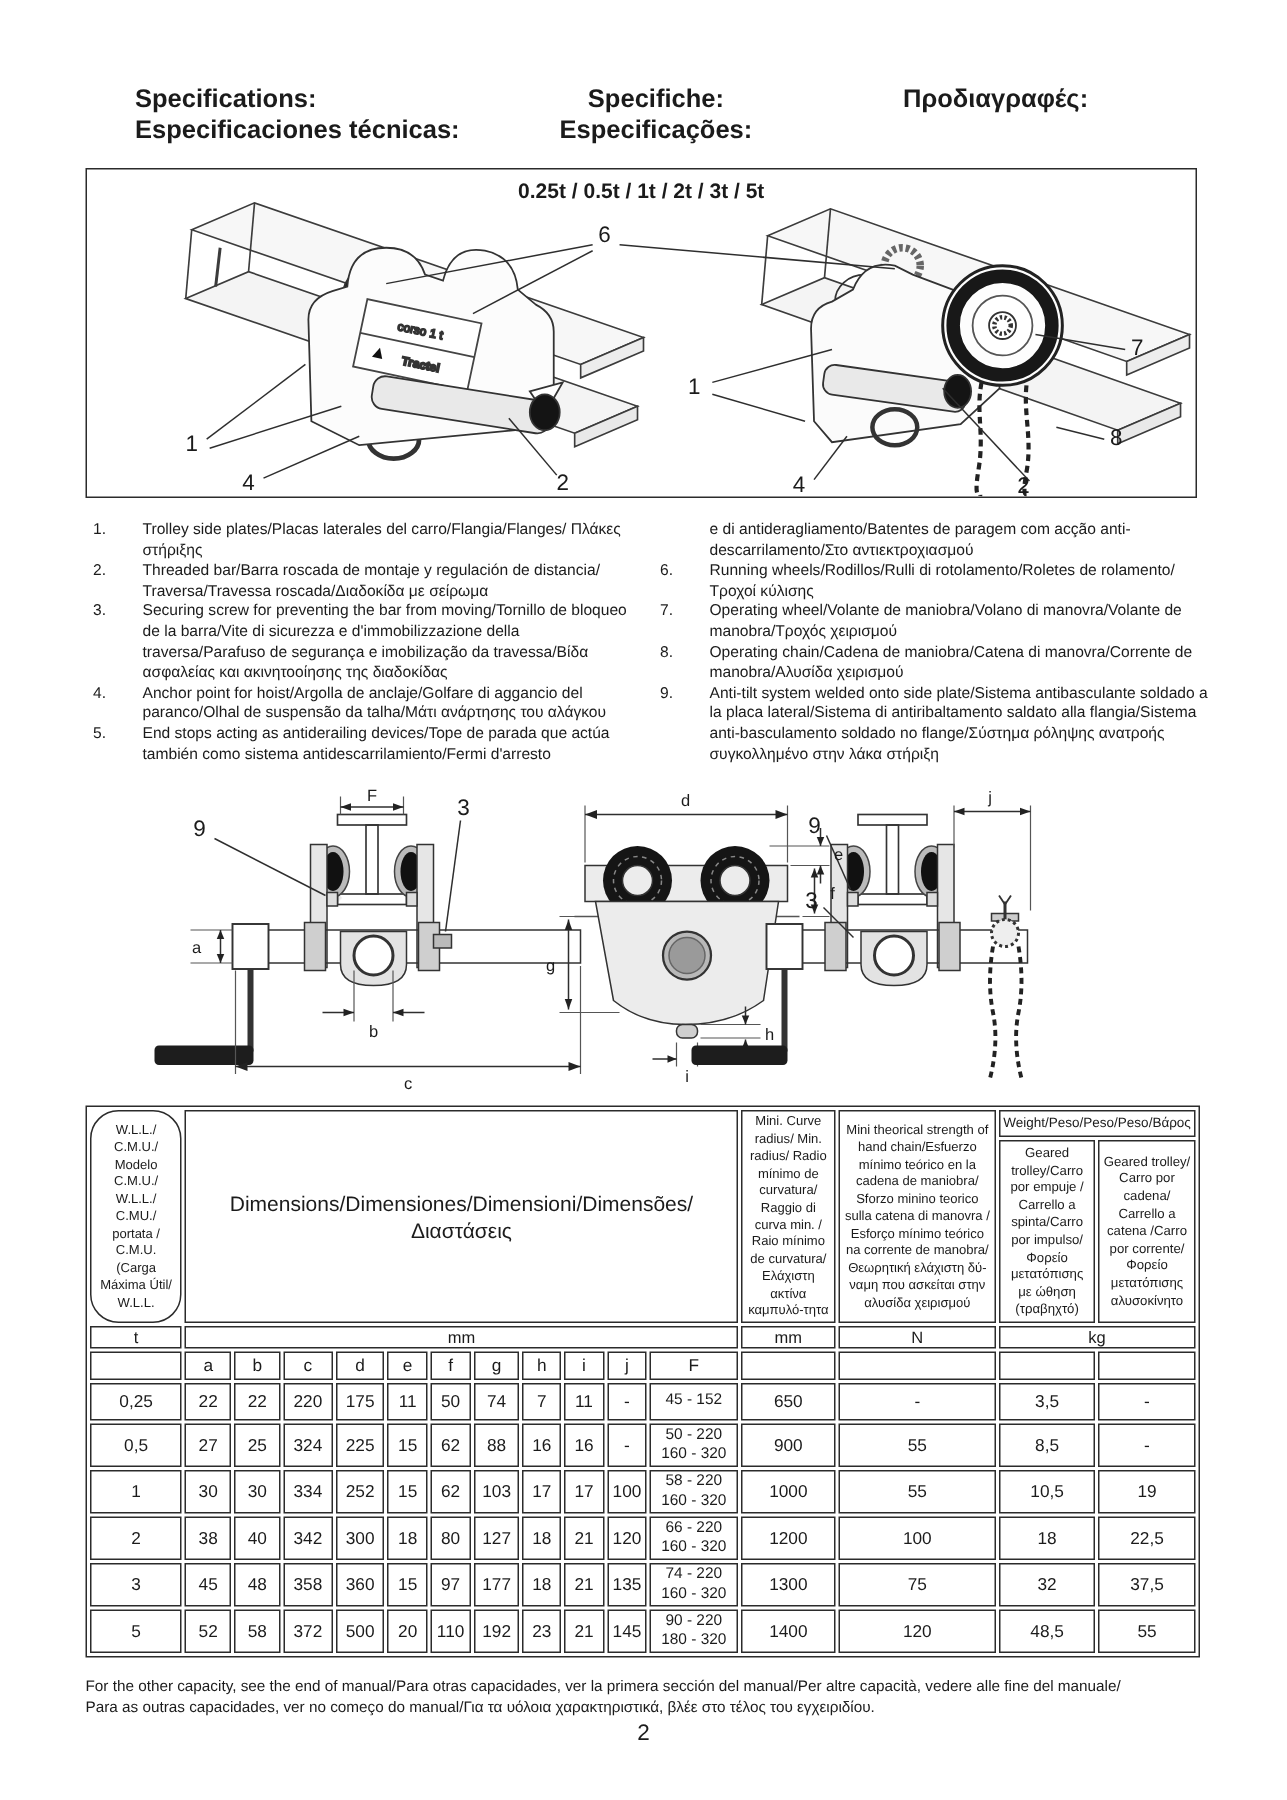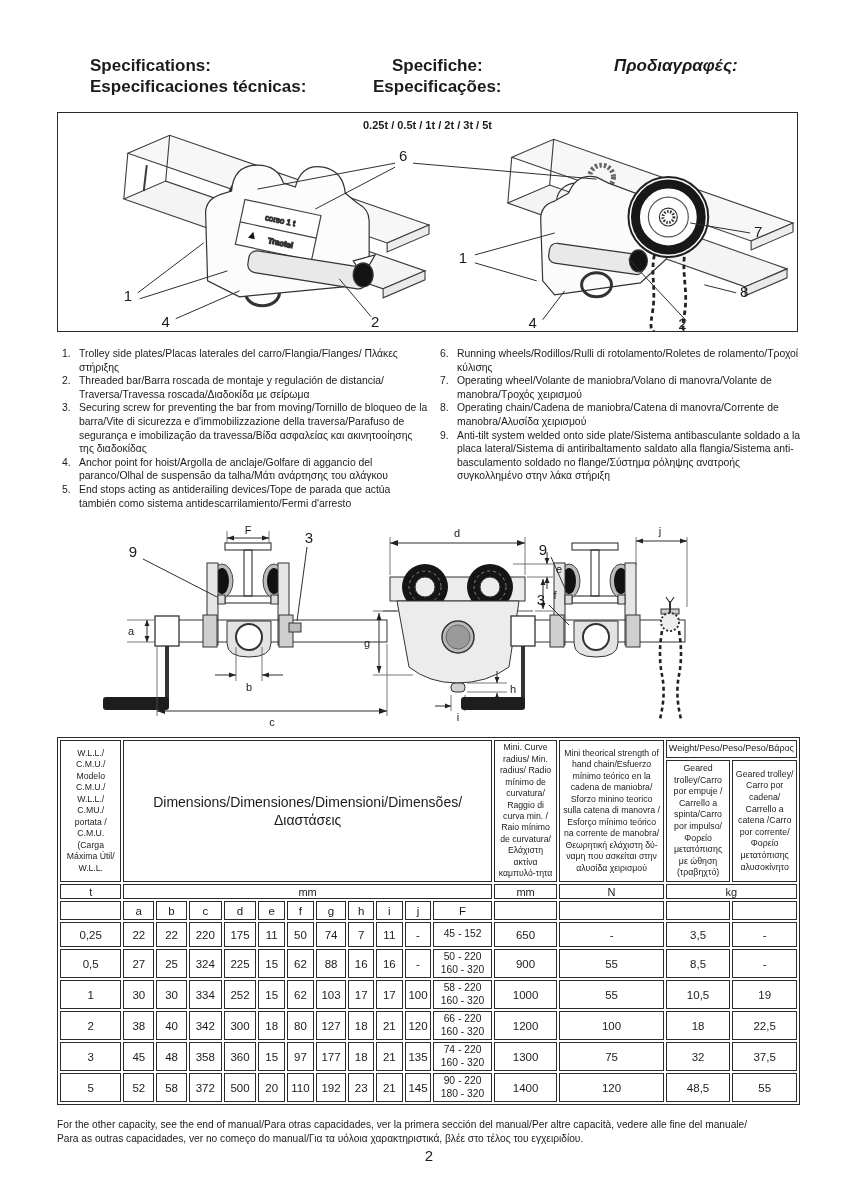--- a/index.html
+++ b/index.html
@@ -2,51 +2,51 @@
 <html><head>
 <meta charset="utf-8">
 <style>
   html,body{margin:0;padding:0;background:#fff;}
   .page{position:relative;width:858px;height:1200px;background:#fff;overflow:hidden;
         font-family:"Liberation Sans","DejaVu Sans",sans-serif;color:#1b1b1b;}
   
   .hdr{position:absolute;top:55px;left:62px;width:740px;height:50px;}
   .hdr-col{position:absolute;top:0;}
   .hdr-col div{font-size:17px;font-weight:bold;line-height:21px;white-space:nowrap;margin-left:28px;}
-  .hdr-c1{left:0;} .hdr-c2{left:283px;text-align:center;} .hdr-c3{left:524px;font-style:italic;}
+  .hdr-c1{left:0;} .hdr-c2{left:283px;text-align:center;} .hdr-c3{left:512px;}
   
   .diagram-box{position:absolute;top:112px;left:57px;width:741px;height:220px;
                border:1.3px solid #2b2b2b;box-sizing:border-box;}
   .diagram-title{position:absolute;top:6px;left:0;width:100%;text-align:center;
-                 font-weight:bold;font-size:11px;z-index:2;}
+                 font-weight:bold;font-size:14px;z-index:2;}
   .diagram-svg{position:absolute;left:0;top:0;width:100%;height:100%;}
   svg text.callout{font-size:15px;fill:#1b1b1b;}
   svg text.plate1{font-size:8px;fill:#222;}
   svg text.plate2{font-size:8px;font-weight:bold;fill:#111;}
   svg text.dimletter{font-size:11px;fill:#1b1b1b;}
   svg .ln{stroke:#2e2e2e;stroke-width:1;}
   svg .ext{stroke:#555;stroke-width:0.8;}
   svg .dim{stroke:#2e2e2e;stroke-width:1;}
   svg .ah{fill:#222;stroke:none;}
   
   .parts{position:absolute;top:347px;left:62px;width:746px;display:flex;gap:10px;
          font-size:10.4px;line-height:13.6px;}
   .parts-col{width:368px;flex:none;}
   .part-item{display:flex;}
   .part-num{width:17px;flex:none;}
-  .part-text{flex:1;}
+  .part-text{flex:1;margin-left:16px;}
   
   .dims-box{position:absolute;top:525px;left:57px;width:743px;height:212px;}
   
   .spec-table{position:absolute;top:737px;left:57px;width:743px;table-layout:fixed;
               border-collapse:separate;border-spacing:2px;border:1.3px solid #2b2b2b;}
   .spec-table th,.spec-table td{border:1.2px solid #2b2b2b;padding:0 2px;text-align:center;
               vertical-align:middle;font-weight:normal;overflow:hidden;}
   .h{font-size:8.7px;line-height:1.32;}
-  .h-wll{white-space:pre-line;}
+  .h-wll{white-space:pre-line;border-radius:19px;}
   .h-dims{font-size:14px;}
   .h-weight{height:16px;font-size:9px;}
   .r-wsub th{height:120px;font-size:8.8px;line-height:1.32;}
   .r-units td{height:13px;font-size:11px;}
   .r-letters td{height:17px;font-size:11.5px;}
   .r-data td{height:27px;font-size:11.5px;}
   .r-data-first td{height:23px;}
   .fcell div{font-size:10.3px;line-height:12.5px;}
   
   .footer{position:absolute;top:1118px;left:57px;width:748px;font-size:10.2px;line-height:13.8px;}
@@ -184,20 +184,24 @@
       <div class="part-item">
         <span class="part-num">4.</span>
         <span class="part-text">Anchor point for hoist/Argolla de anclaje/Golfare di aggancio del paranco/Olhal de suspensão da talha/Μάτι ανάρτησης του αλάγκου</span>
       </div>
       <div class="part-item">
         <span class="part-num">5.</span>
         <span class="part-text">End stops acting as antiderailing devices/Tope de parada que actúa también como sistema antidescarrilamiento/Fermi d'arresto</span>
       </div>
     </div>
     <div class="parts-col">
+      <div class="part-item">
+        <span class="part-num"></span>
+        <span class="part-text">e di antideragliamento/Batentes de paragem com acção anti-descarrilamento/Στο αντιεκτροχιασμού</span>
+      </div>
       <div class="part-item">
         <span class="part-num">6.</span>
         <span class="part-text">Running wheels/Rodillos/Rulli di rotolamento/Roletes de rolamento/Τροχοί κύλισης</span>
       </div>
       <div class="part-item">
         <span class="part-num">7.</span>
         <span class="part-text">Operating wheel/Volante de maniobra/Volano di manovra/Volante de manobra/Τροχός χειρισμού</span>
       </div>
       <div class="part-item">
         <span class="part-num">8.</span>

